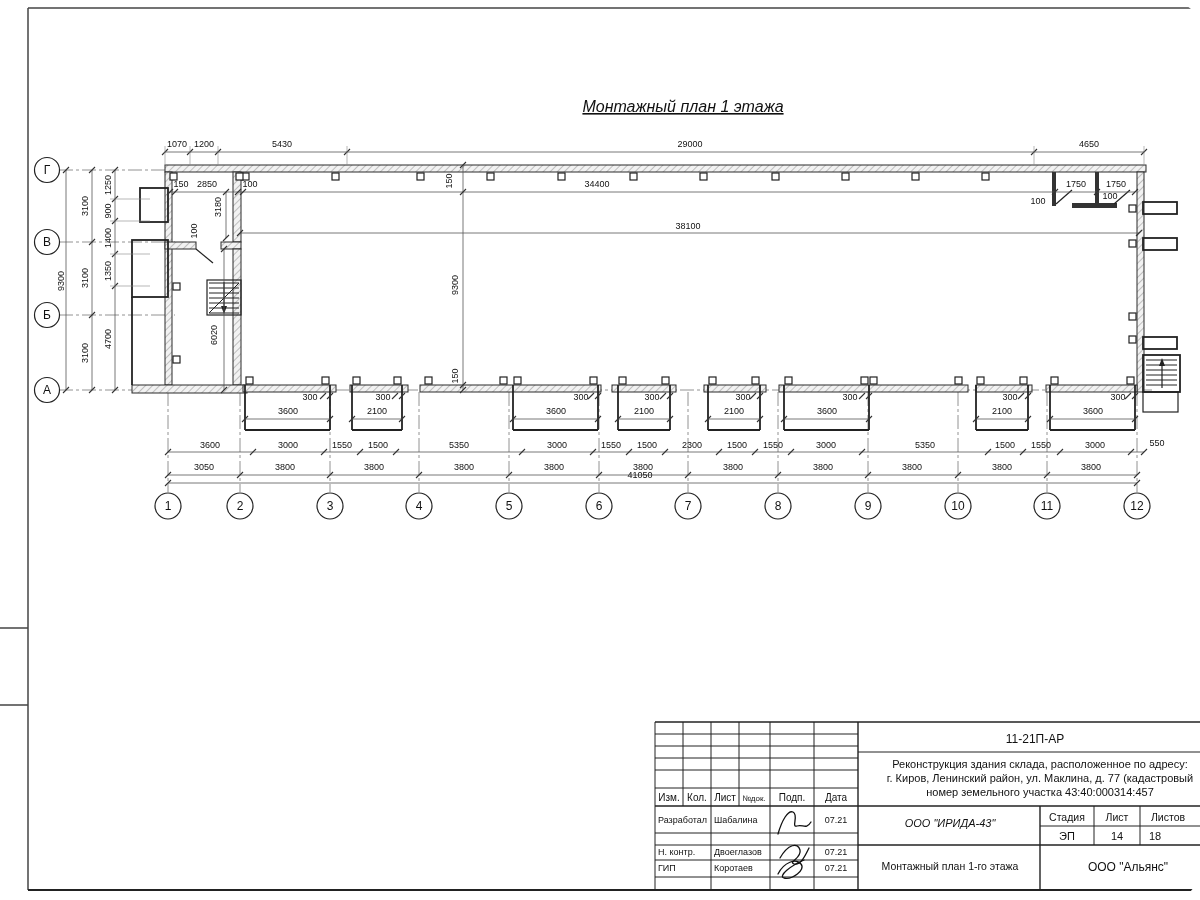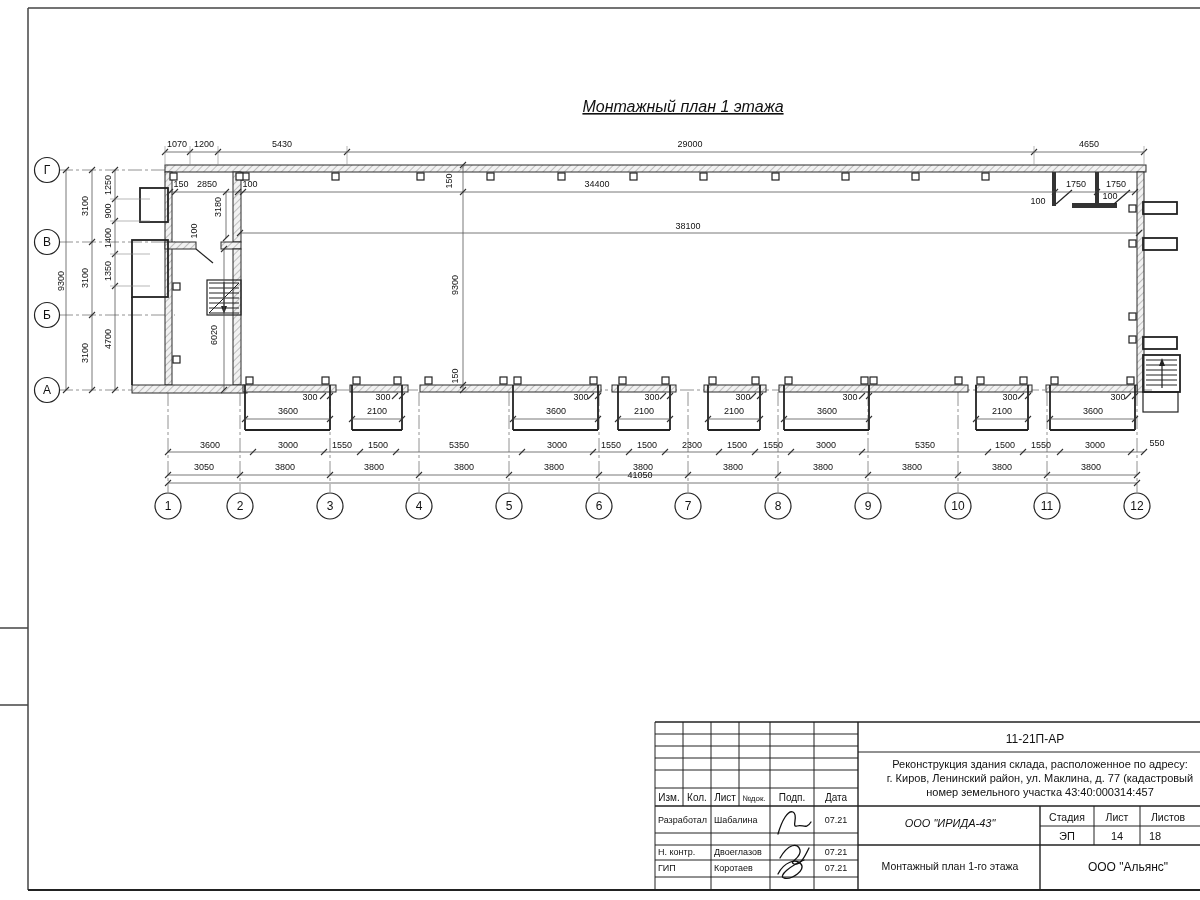--- a/index.html
+++ b/index.html
@@ -1,17 +1,17 @@
 <!DOCTYPE html>
 <html><head>
 <meta charset="utf-8">
 <style>
   html,body{margin:0;padding:0;background:#fff;}
   #sheet{position:relative;width:1200px;height:900px;background:#ffffff;overflow:hidden;
-         font-family:"Liberation Sans",sans-serif;}
+         font-family:"Liberation Sans",sans-serif;border-radius:31px;}
   svg{position:absolute;left:0;top:0;}
   text{fill:#111;}
 </style>
 </head>
 <body>
 <div id="sheet">
 
 <svg id="cad" width="1200" height="900" viewBox="0 0 1200 900">
   <defs>
     <pattern id="hatch" width="5" height="5" patternUnits="userSpaceOnUse" patternTransform="rotate(45)">

